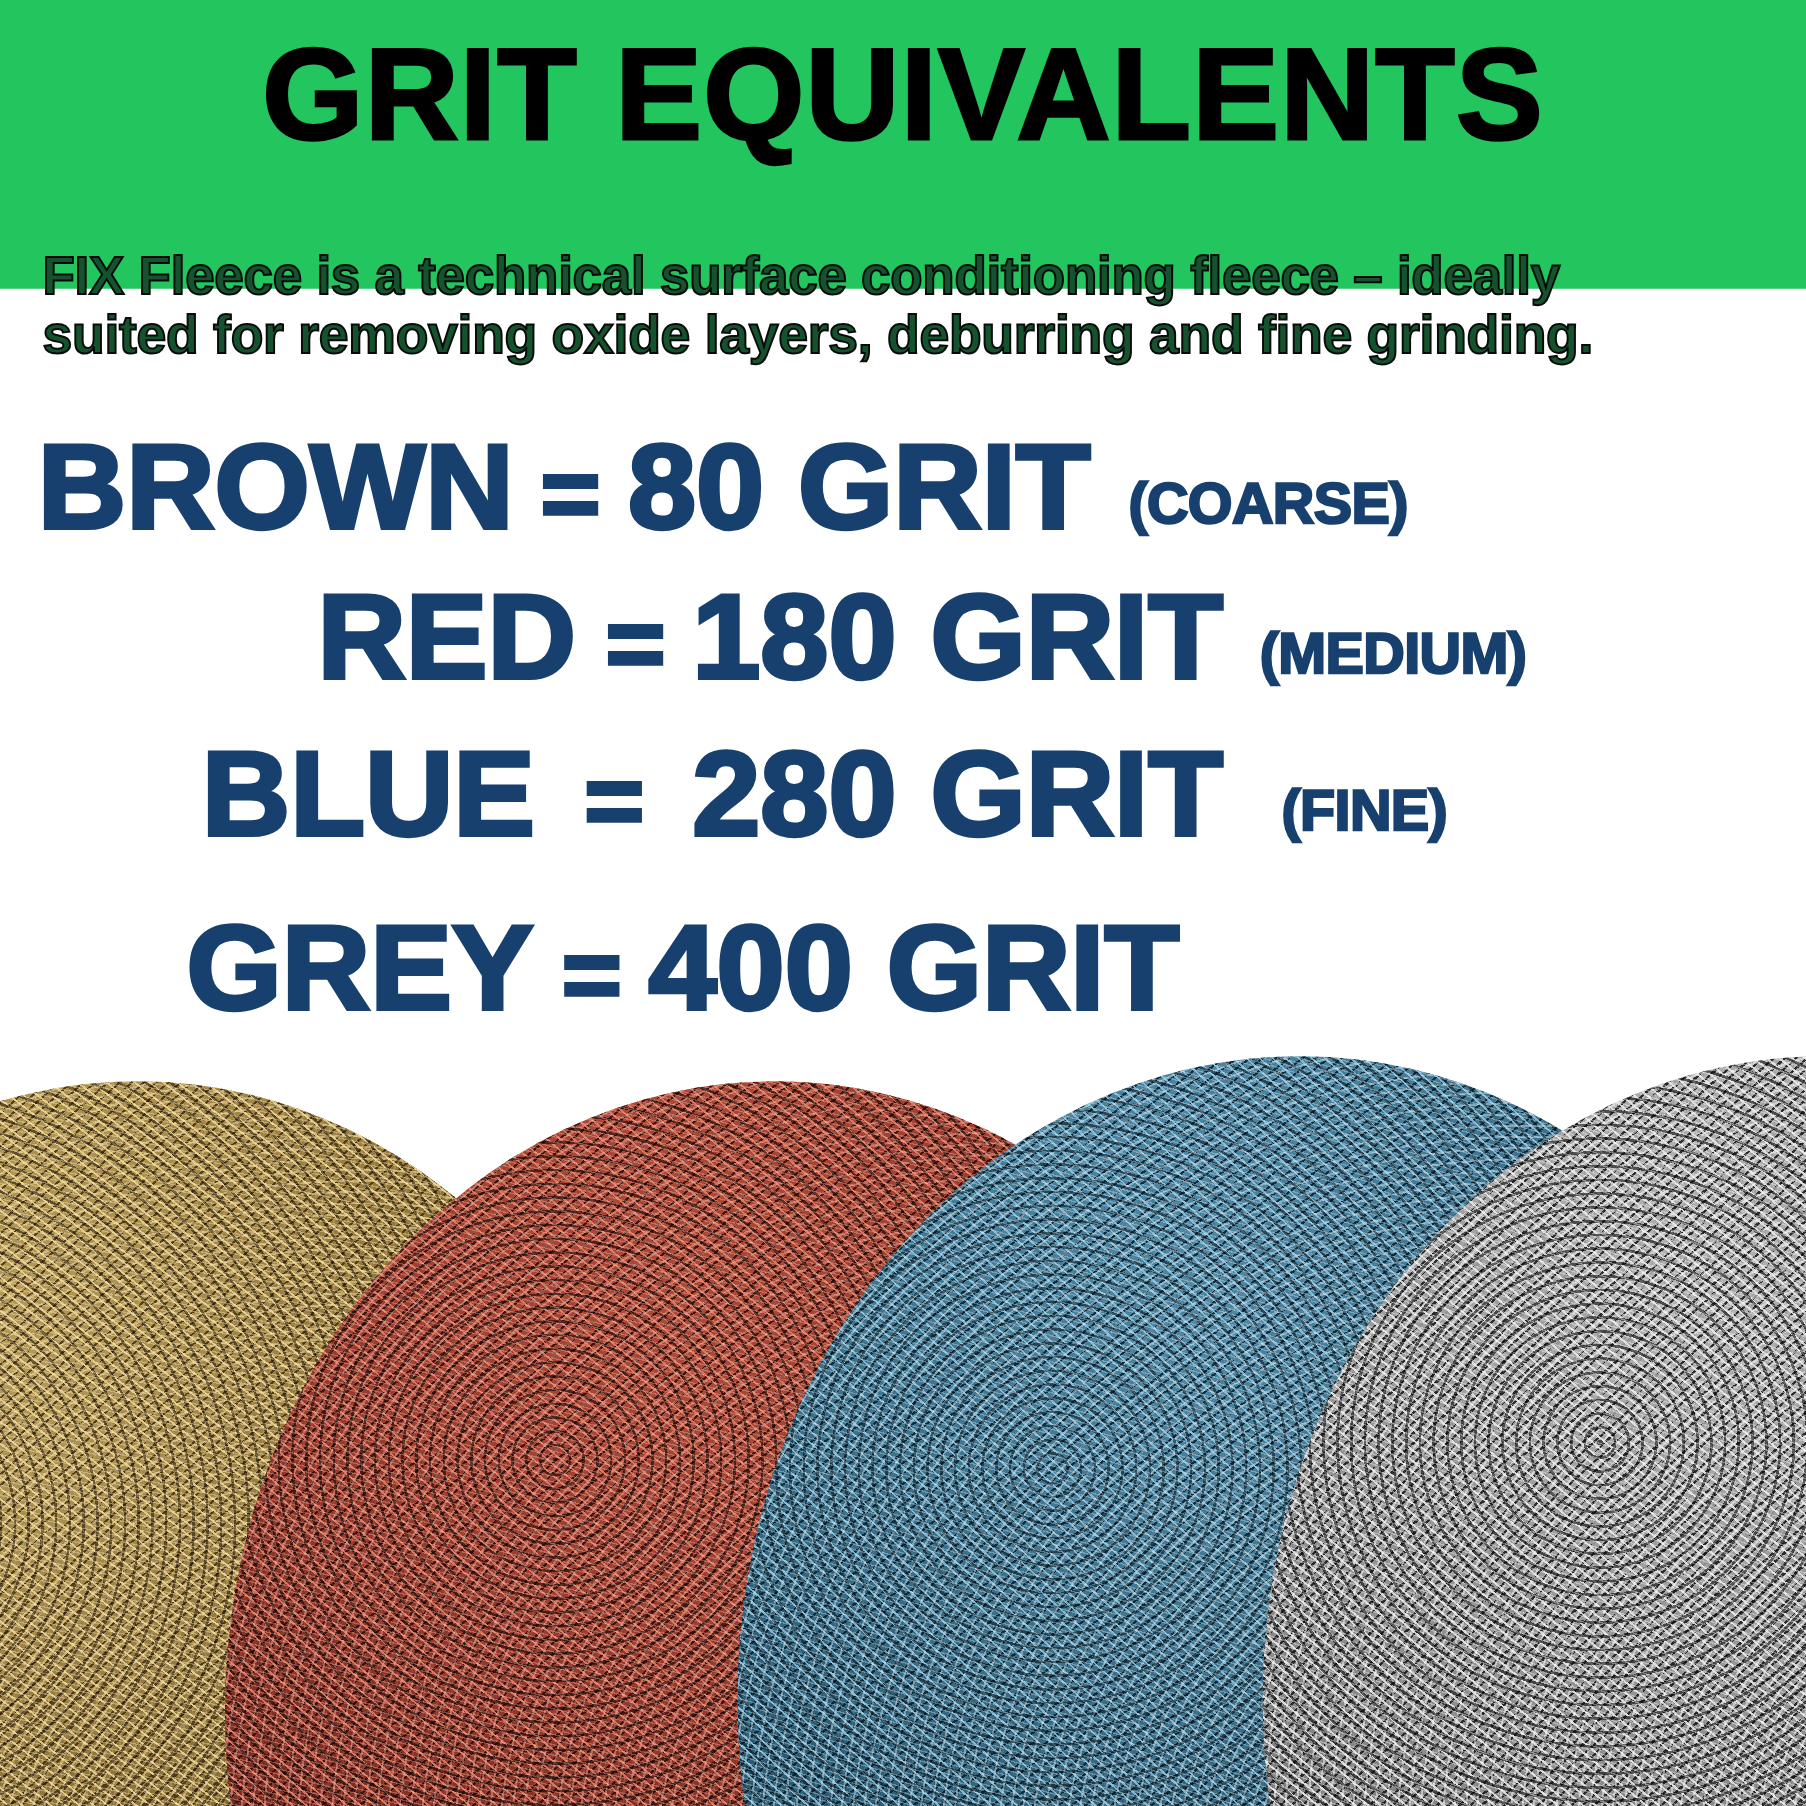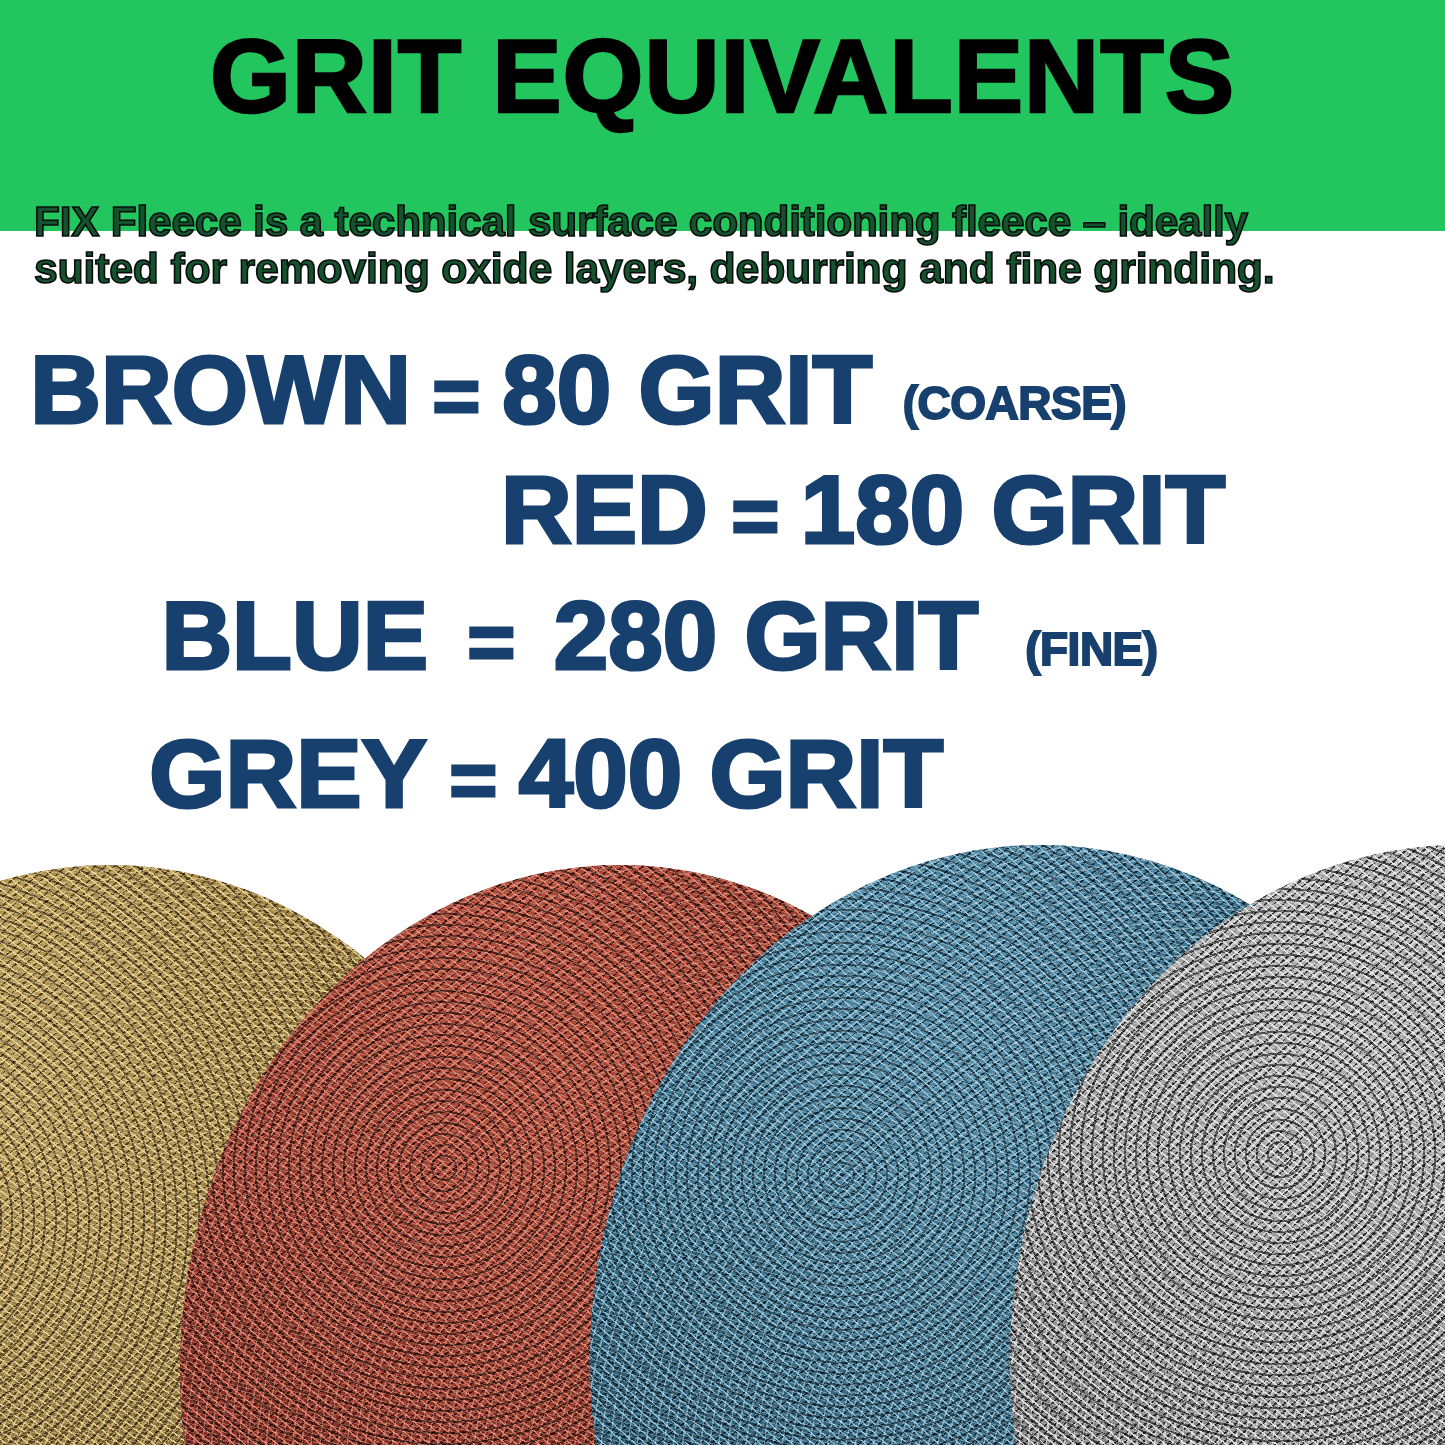--- a/index.html
+++ b/index.html
@@ -277,20 +277,21 @@
         <span class="grit-value">80 GRIT</span>
         <span class="grade">(COARSE)</span>
       </div>
     </div>
 
     <div class="grit-row row-red">
       <div class="inner">
         <span class="color-name">RED</span>
         <span class="equals">=</span>
         <span class="grit-value">180 GRIT</span>
+        <span class="grade">(MEDIUM)</span>
       </div>
     </div>
 
     <div class="grit-row row-blue">
       <div class="inner">
         <span class="color-name">BLUE</span>
         <span class="equals">=</span>
         <span class="grit-value">280 GRIT</span>
         <span class="grade">(FINE)</span>
       </div>

